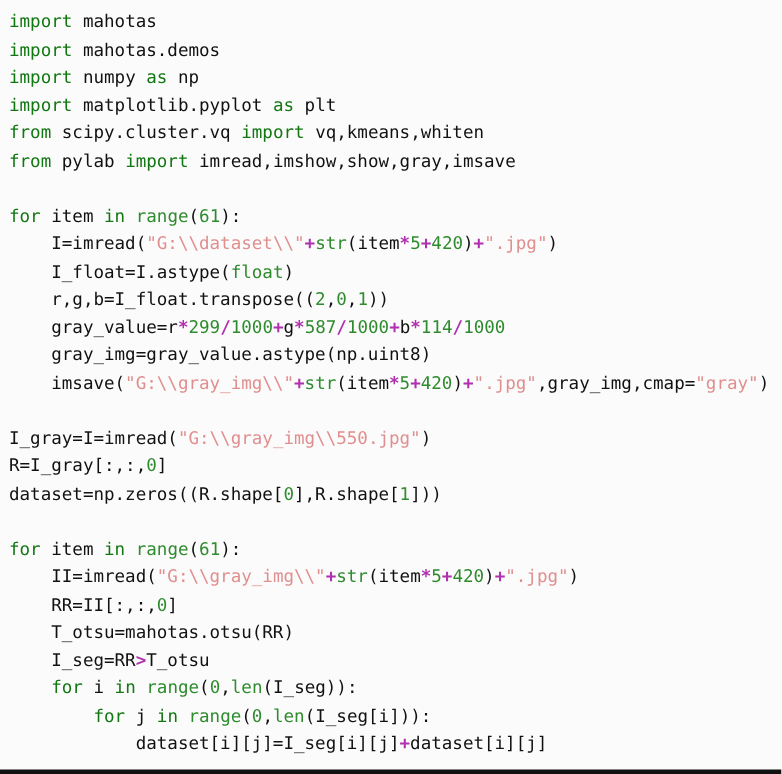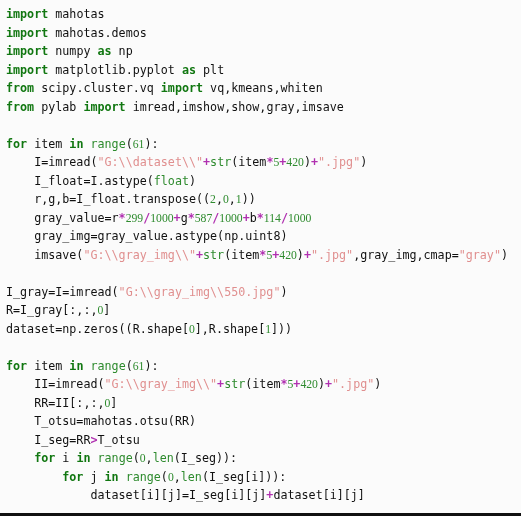--- a/index.html
+++ b/index.html
@@ -28,23 +28,23 @@
     line-height: 18.5px;
     letter-spacing: 0px;
     white-space: pre;
     color: #111111;
   }
   .line {
     height: 18.5px;
     white-space: pre;
   }
   
-  .kw   { color: #117711; font-weight: bold; }
+  .kw   { color: #117711; font-weight: normal; }
   .bi   { color: #2e8b2e; }
-  .num  { color: #2e8b2e; font-family: Liberation Serif, serif; }
+  .num  { color: #2e8b2e; }
   .str  { color: #e08f8f; }
   .op   { color: #b030b0; font-weight: bold; }
   .pl   { color: #111111; }
 </style>
 </head>
 <body>
 
 <div id="screenshot">
   <div id="code-area"><div class="line"><span class="kw">import</span><span class="pl"> mahotas</span></div><div class="line"><span class="kw">import</span><span class="pl"> mahotas.demos</span></div><div class="line"><span class="kw">import</span><span class="pl"> numpy </span><span class="kw">as</span><span class="pl"> np</span></div><div class="line"><span class="kw">import</span><span class="pl"> matplotlib.pyplot </span><span class="kw">as</span><span class="pl"> plt</span></div><div class="line"><span class="kw">from</span><span class="pl"> scipy.cluster.vq </span><span class="kw">import</span><span class="pl"> vq,kmeans,whiten</span></div><div class="line"><span class="kw">from</span><span class="pl"> pylab </span><span class="kw">import</span><span class="pl"> imread,imshow,show,gray,imsave</span></div><div class="line">&nbsp;</div><div class="line"><span class="kw">for</span><span class="pl"> item </span><span class="kw">in</span><span class="pl"> </span><span class="bi">range</span><span class="pl">(</span><span class="num">61</span><span class="pl">):</span></div><div class="line"><span class="pl">    I=imread(</span><span class="str">"G:\\dataset\\"</span><span class="op">+</span><span class="bi">str</span><span class="pl">(item</span><span class="op">*</span><span class="num">5</span><span class="op">+</span><span class="num">420</span><span class="pl">)</span><span class="op">+</span><span class="str">".jpg"</span><span class="pl">)</span></div><div class="line"><span class="pl">    I_float=I.astype(</span><span class="bi">float</span><span class="pl">)</span></div><div class="line"><span class="pl">    r,g,b=I_float.transpose((</span><span class="num">2</span><span class="pl">,</span><span class="num">0</span><span class="pl">,</span><span class="num">1</span><span class="pl">))</span></div><div class="line"><span class="pl">    gray_value=r</span><span class="op">*</span><span class="num">299</span><span class="op">/</span><span class="num">1000</span><span class="op">+</span><span class="pl">g</span><span class="op">*</span><span class="num">587</span><span class="op">/</span><span class="num">1000</span><span class="op">+</span><span class="pl">b</span><span class="op">*</span><span class="num">114</span><span class="op">/</span><span class="num">1000</span></div><div class="line"><span class="pl">    gray_img=gray_value.astype(np.uint8)</span></div><div class="line"><span class="pl">    imsave(</span><span class="str">"G:\\gray_img\\"</span><span class="op">+</span><span class="bi">str</span><span class="pl">(item</span><span class="op">*</span><span class="num">5</span><span class="op">+</span><span class="num">420</span><span class="pl">)</span><span class="op">+</span><span class="str">".jpg"</span><span class="pl">,gray_img,cmap=</span><span class="str">"gray"</span><span class="pl">)</span></div><div class="line">&nbsp;</div><div class="line"><span class="pl">I_gray=I=imread(</span><span class="str">"G:\\gray_img\\550.jpg"</span><span class="pl">)</span></div><div class="line"><span class="pl">R=I_gray[:,:,</span><span class="num">0</span><span class="pl">]</span></div><div class="line"><span class="pl">dataset=np.zeros((R.shape[</span><span class="num">0</span><span class="pl">],R.shape[</span><span class="num">1</span><span class="pl">]))</span></div><div class="line">&nbsp;</div><div class="line"><span class="kw">for</span><span class="pl"> item </span><span class="kw">in</span><span class="pl"> </span><span class="bi">range</span><span class="pl">(</span><span class="num">61</span><span class="pl">):</span></div><div class="line"><span class="pl">    II=imread(</span><span class="str">"G:\\gray_img\\"</span><span class="op">+</span><span class="bi">str</span><span class="pl">(item</span><span class="op">*</span><span class="num">5</span><span class="op">+</span><span class="num">420</span><span class="pl">)</span><span class="op">+</span><span class="str">".jpg"</span><span class="pl">)</span></div><div class="line"><span class="pl">    RR=II[:,:,</span><span class="num">0</span><span class="pl">]</span></div><div class="line"><span class="pl">    T_otsu=mahotas.otsu(RR)</span></div><div class="line"><span class="pl">    I_seg=RR</span><span class="op">&gt;</span><span class="pl">T_otsu</span></div><div class="line"><span class="pl">    </span><span class="kw">for</span><span class="pl"> i </span><span class="kw">in</span><span class="pl"> </span><span class="bi">range</span><span class="pl">(</span><span class="num">0</span><span class="pl">,</span><span class="bi">len</span><span class="pl">(I_seg)):</span></div><div class="line"><span class="pl">        </span><span class="kw">for</span><span class="pl"> j </span><span class="kw">in</span><span class="pl"> </span><span class="bi">range</span><span class="pl">(</span><span class="num">0</span><span class="pl">,</span><span class="bi">len</span><span class="pl">(I_seg[i])):</span></div><div class="line"><span class="pl">            dataset[i][j]=I_seg[i][j]</span><span class="op">+</span><span class="pl">dataset[i][j]</span></div><div class="line">&nbsp;</div></div>
 </div>

